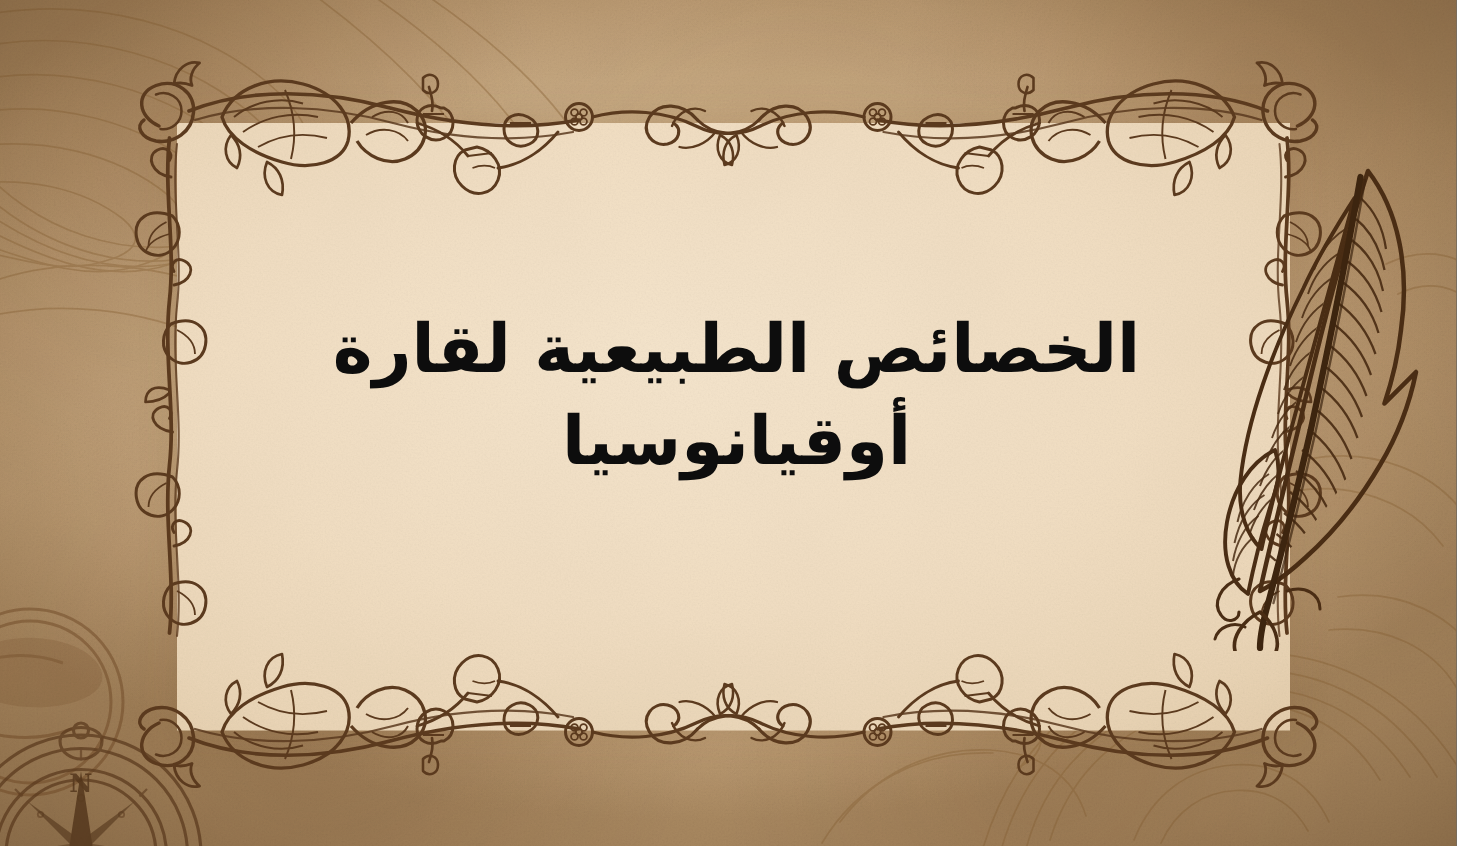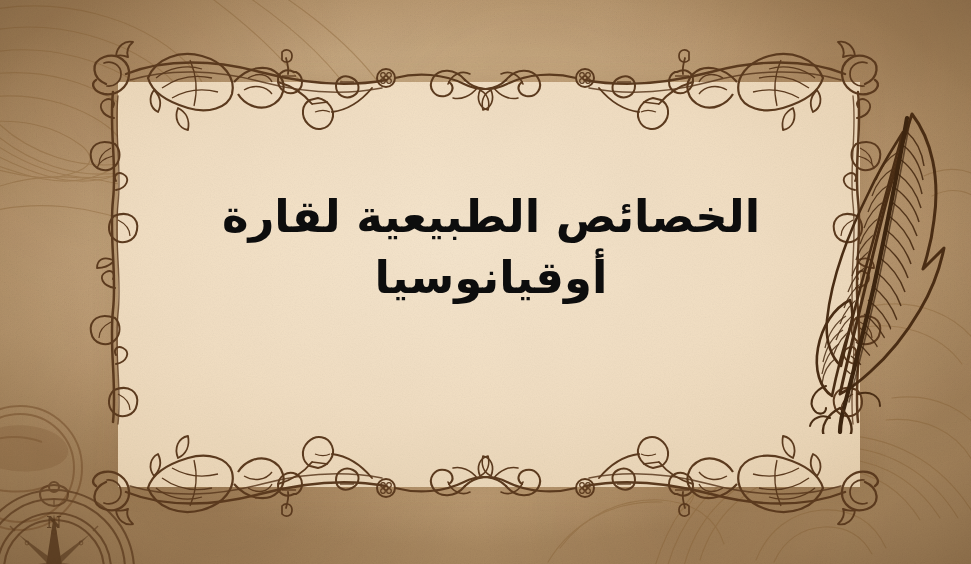--- a/index.html
+++ b/index.html
@@ -74,21 +74,21 @@
     position: absolute;
     inset: 0;
     opacity: .22;
     mix-blend-mode: multiply;
   }
 
   
   .title-wrap {
     position: absolute;
     left: 118px;
-    top: 66px;
+    top: 82px;
     width: 746px;
     height: 405px;
     display: flex;
     flex-direction: column;
     align-items: center;
     justify-content: center;
     padding-bottom: 42px;
     box-sizing: border-box;
   }
   .title {

